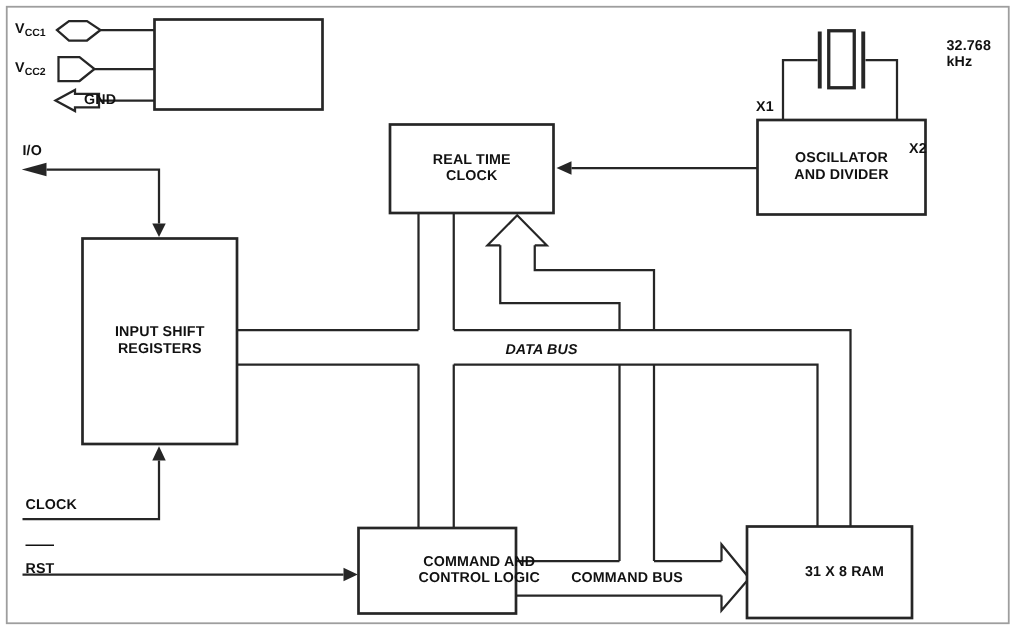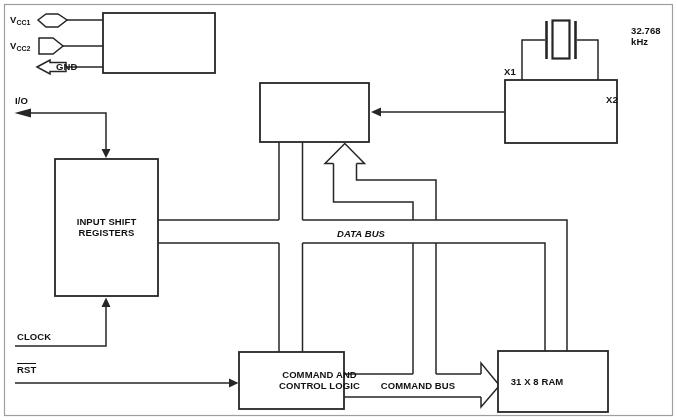--- a/index.html
+++ b/index.html
@@ -19,21 +19,21 @@
     color:#111111;
     white-space:pre-line;
     letter-spacing:0.1px;
   }
   .blocklbl{text-align:center;}
   .buslbl{text-align:center;}
   sub.pinsub{font-size:7px;font-weight:bold;vertical-align:-2px;letter-spacing:0;}
   .overline{
     display:inline-block;
     border-top:1.4px solid #111111;
-    padding-top:1px;
+    padding-top:11px;
     line-height:9px;
   }
 </style>
 </head>
 <body>
 
 <div class="stage">
 
   <svg width="677" height="420" viewBox="0 0 677 420">
 
@@ -126,22 +126,26 @@
   <div class="lbl" style="left:10px;top:14px;"><span>V</span><sub class="pinsub">CC1</sub></div>
   <div class="lbl" style="left:10px;top:40px;"><span>V</span><sub class="pinsub">CC2</sub></div>
   <div class="lbl" style="left:24px;top:61px;margin-left:32px;">GND</div>
   <div class="lbl" style="left:15px;top:95px;">I/O</div>
   <div class="lbl" style="left:17px;top:331px;">CLOCK</div>
   <div class="lbl" style="left:17px;top:363px;"><span class="overline">RST</span></div>
   <div class="lbl" style="left:504px;top:66px;">X1</div>
   <div class="lbl" style="left:606px;top:66px;margin-top:28px;">X2</div>
   <div class="lbl" style="left:587px;top:25px;margin-left:44px;">32.768 kHz</div>
 
+  <div class="lbl blocklbl" style="left:260px;top:101px;width:109px;">REAL TIME
+CLOCK</div>
   <div class="lbl blocklbl" style="left:55px;top:216px;width:103px;">INPUT SHIFT
 REGISTERS</div>
+  <div class="lbl blocklbl" style="left:505px;top:100px;width:112px;">OSCILLATOR
+AND DIVIDER</div>
   <div class="lbl blocklbl" style="left:239px;top:369px;width:105px;margin-left:28px;">COMMAND AND
 CONTROL LOGIC</div>
-  <div class="lbl blocklbl" style="left:482px;top:376px;width:110px;">31 X 8 RAM</div>
+  <div class="lbl blocklbl" style="left:508px;top:376px;width:110px;">31 X 8 RAM</div>
 
   <div class="lbl buslbl" style="left:311px;top:228px;width:100px;font-style:italic;">DATA BUS</div>
   <div class="lbl buslbl" style="left:368px;top:380px;width:100px;">COMMAND BUS</div>
 
 </div>
 
 </body></html>

